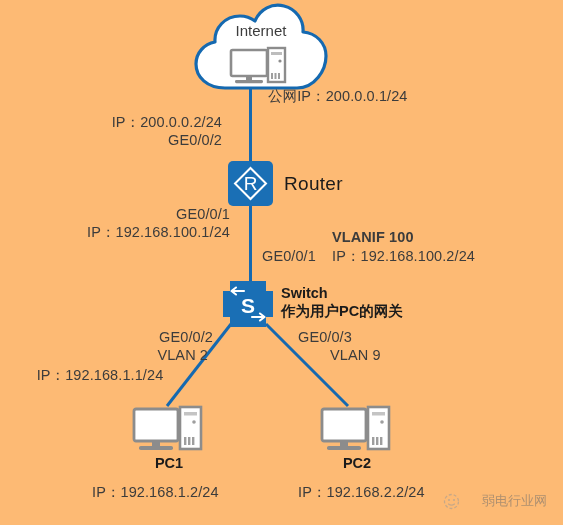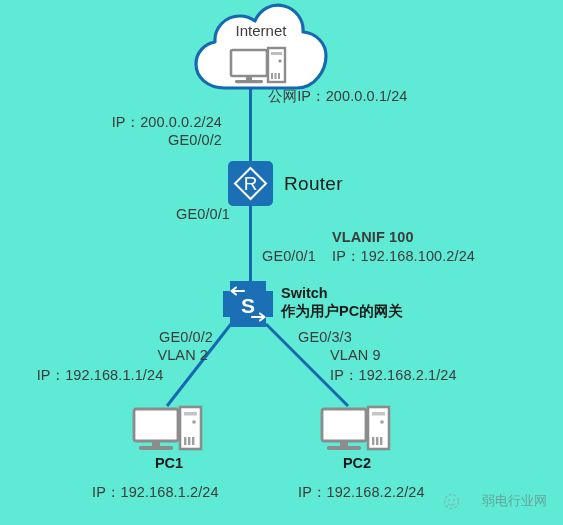--- a/index.html
+++ b/index.html
@@ -7,21 +7,21 @@
     padding: 0;
     background: #ffffff;
   }
   body {
     font-family: "Liberation Sans", "DejaVu Sans", sans-serif;
   }
   #diagram {
     position: relative;
     width: 563px;
     height: 525px;
-    background: #5eead4;
+    background: #fdba74;
     overflow: hidden;
   }
   #wires {
     position: absolute;
     left: 0;
     top: 0;
     width: 563px;
     height: 525px;
   }
   .lbl {
@@ -169,41 +169,41 @@
   <div class="lbl right" style="left:0px; top:132px; width:222px;">GE0/0/2</div>
 
   <svg id="router-icon" viewBox="0 0 45 45" xmlns="http://www.w3.org/2000/svg">
     <rect x="0" y="0" width="45" height="45" rx="5" fill="#1a6fb5"></rect>
     <path d="M22.5 7 L38 22.5 L22.5 38 L7 22.5 Z" fill="none" stroke="#ffffff" stroke-width="2"></path>
     <text x="22.5" y="29" text-anchor="middle" font-family="Liberation Sans, sans-serif" font-size="19" fill="#ffffff">R</text>
   </svg>
   <div class="dev-title" style="left:284px; top:173px;">Router</div>
 
   <div class="lbl right" style="left:0px; top:206px; width:230px;">GE0/0/1</div>
+  <div class="lbl right" style="left:0px; top:224px; width:230px;">IP：192.168.100.1/24</div>
 
   <div class="lbl" style="left:262px; top:248px;">GE0/0/1</div>
   <div class="lbl" style="left:332px; top:229px;font-weight:bold;">VLANIF 100</div>
   <div class="lbl" style="left:332px; top:248px;">IP：192.168.100.2/24</div>
 
   <svg id="switch-icon" viewBox="0 0 50 46" xmlns="http://www.w3.org/2000/svg">
     <path d="M7 0 H43 V10 H50 V36 H43 V46 H7 V36 H0 V10 H7 Z" fill="#1a6fb5"></path>
     <text x="25" y="32" text-anchor="middle" font-family="Liberation Sans, sans-serif" font-size="21" font-weight="bold" fill="#ffffff">S</text>
     <path d="M21 10 H9 M13 6.5 L8.5 10 L13 13.5" stroke="#ffffff" stroke-width="2.1" fill="none" stroke-linecap="round" stroke-linejoin="round"></path>
     <path d="M29 36 H41 M37 32.5 L41.5 36 L37 39.5" stroke="#ffffff" stroke-width="2.1" fill="none" stroke-linecap="round" stroke-linejoin="round"></path>
   </svg>
   <div class="node-title" style="left:281px; top:285px;">Switch</div>
   <div class="node-title" style="left:281px; top:303px;">作为用户PC的网关</div>
 
   <div class="lbl right" style="left:0px; top:329px; width:213px;">GE0/0/2</div>
   <div class="lbl right" style="left:0px; top:347px; width:208px;">VLAN 2</div>
   <div class="lbl right" style="left:0px; top:367px; width:200px;text-align:center;">IP：192.168.1.1/24</div>
 
-  <div class="lbl" style="left:298px; top:329px;">GE0/3/3</div>
+  <div class="lbl" style="left:298px; top:329px;">GE0/0/3</div>
   <div class="lbl" style="left:330px; top:347px;">VLAN 9</div>
-  <div class="lbl" style="left:330px; top:367px;">IP：192.168.2.1/24</div>
 
   <svg id="pc1-icon" class="pc-icon" viewBox="0 0 78 56" xmlns="http://www.w3.org/2000/svg">
     <rect x="50" y="4" width="21" height="42" fill="#ffffff" stroke="#8c8c8c" stroke-width="2.6"></rect>
     <rect x="54" y="9" width="13" height="3.5" fill="#c4c4c4"></rect>
     <circle cx="64" cy="19" r="1.8" fill="#9e9e9e"></circle>
     <rect x="54" y="34" width="2.4" height="8" fill="#9e9e9e"></rect>
     <rect x="58" y="34" width="2.4" height="8" fill="#9e9e9e"></rect>
     <rect x="62" y="34" width="2.4" height="8" fill="#9e9e9e"></rect>
     <rect x="4" y="6" width="44" height="32" rx="2" fill="#ffffff" stroke="#8c8c8c" stroke-width="2.8"></rect>
     <rect x="22" y="38" width="8" height="5" fill="#8c8c8c"></rect>

